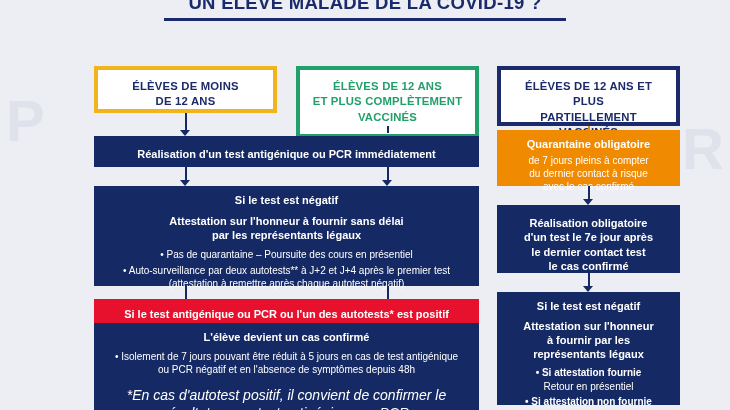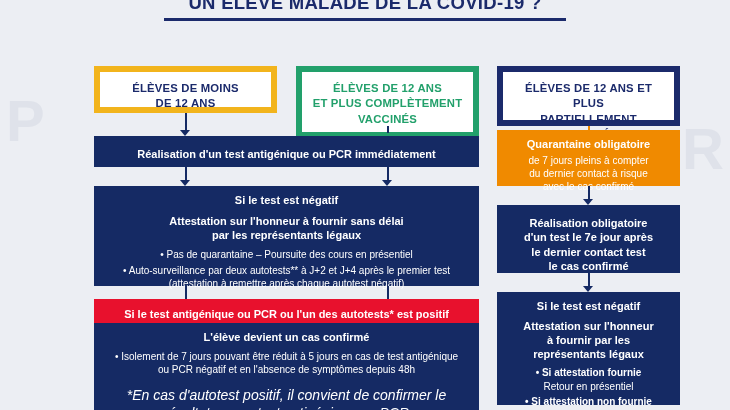--- a/index.html
+++ b/index.html
@@ -56,21 +56,21 @@
   }
   .col-a { left: 94px;  width: 183px; }
   .col-b { left: 296px; width: 183px; }
   .col-c { left: 497px; width: 183px; }
 
   
   .hdr {
     position: absolute;
     top: 66px;
     box-sizing: border-box;
-    border: 6px solid #4d7c0f;
+    border: 4px solid #4d7c0f;
     background: #ffffff;
     text-align: center;
     padding: 9px 10px 8px;
     font-size: 11.3px;
     font-weight: bold;
     line-height: 1.35;
     letter-spacing: 0.2px;
   }
   .hdr-a { border-color: #f2b41c; color: #1b2a6b; height: 47px; }
   .hdr-b { border-color: #22a06b; color: #22a06b; height: 72px; }

